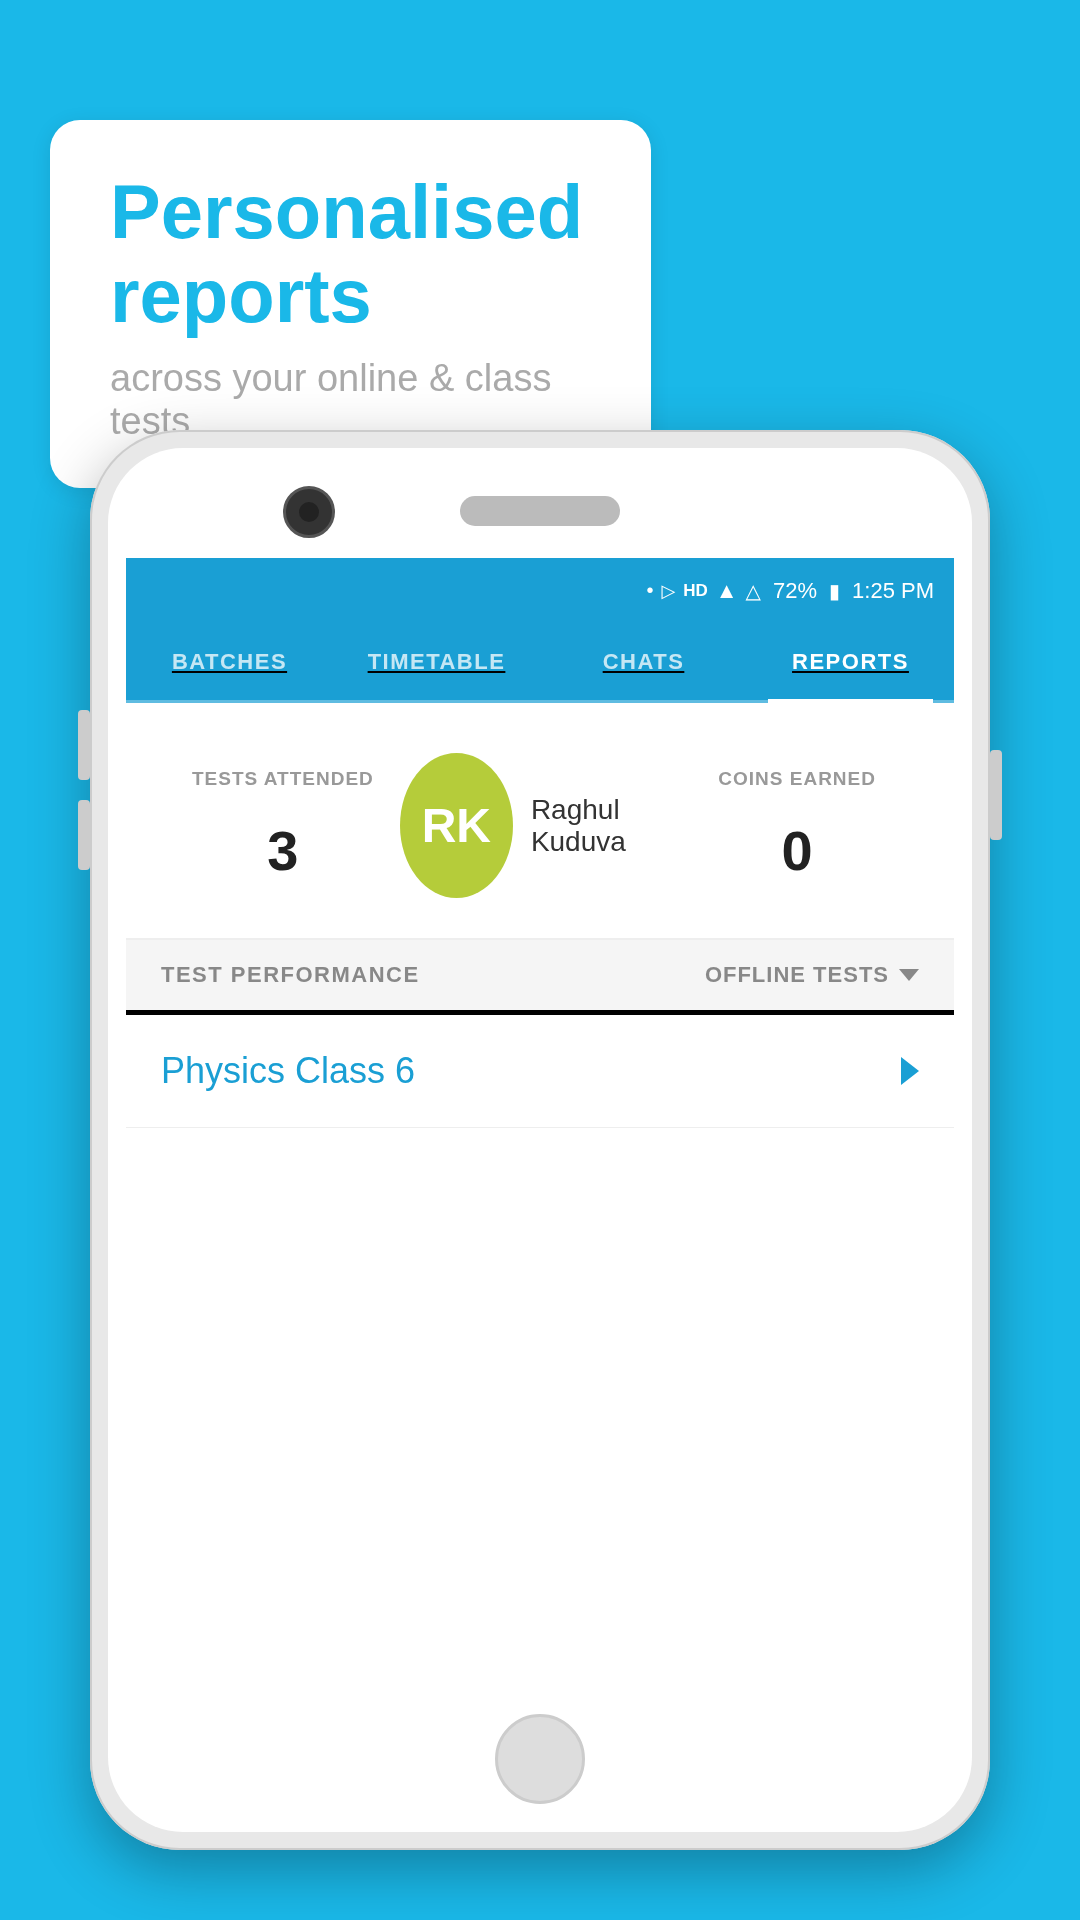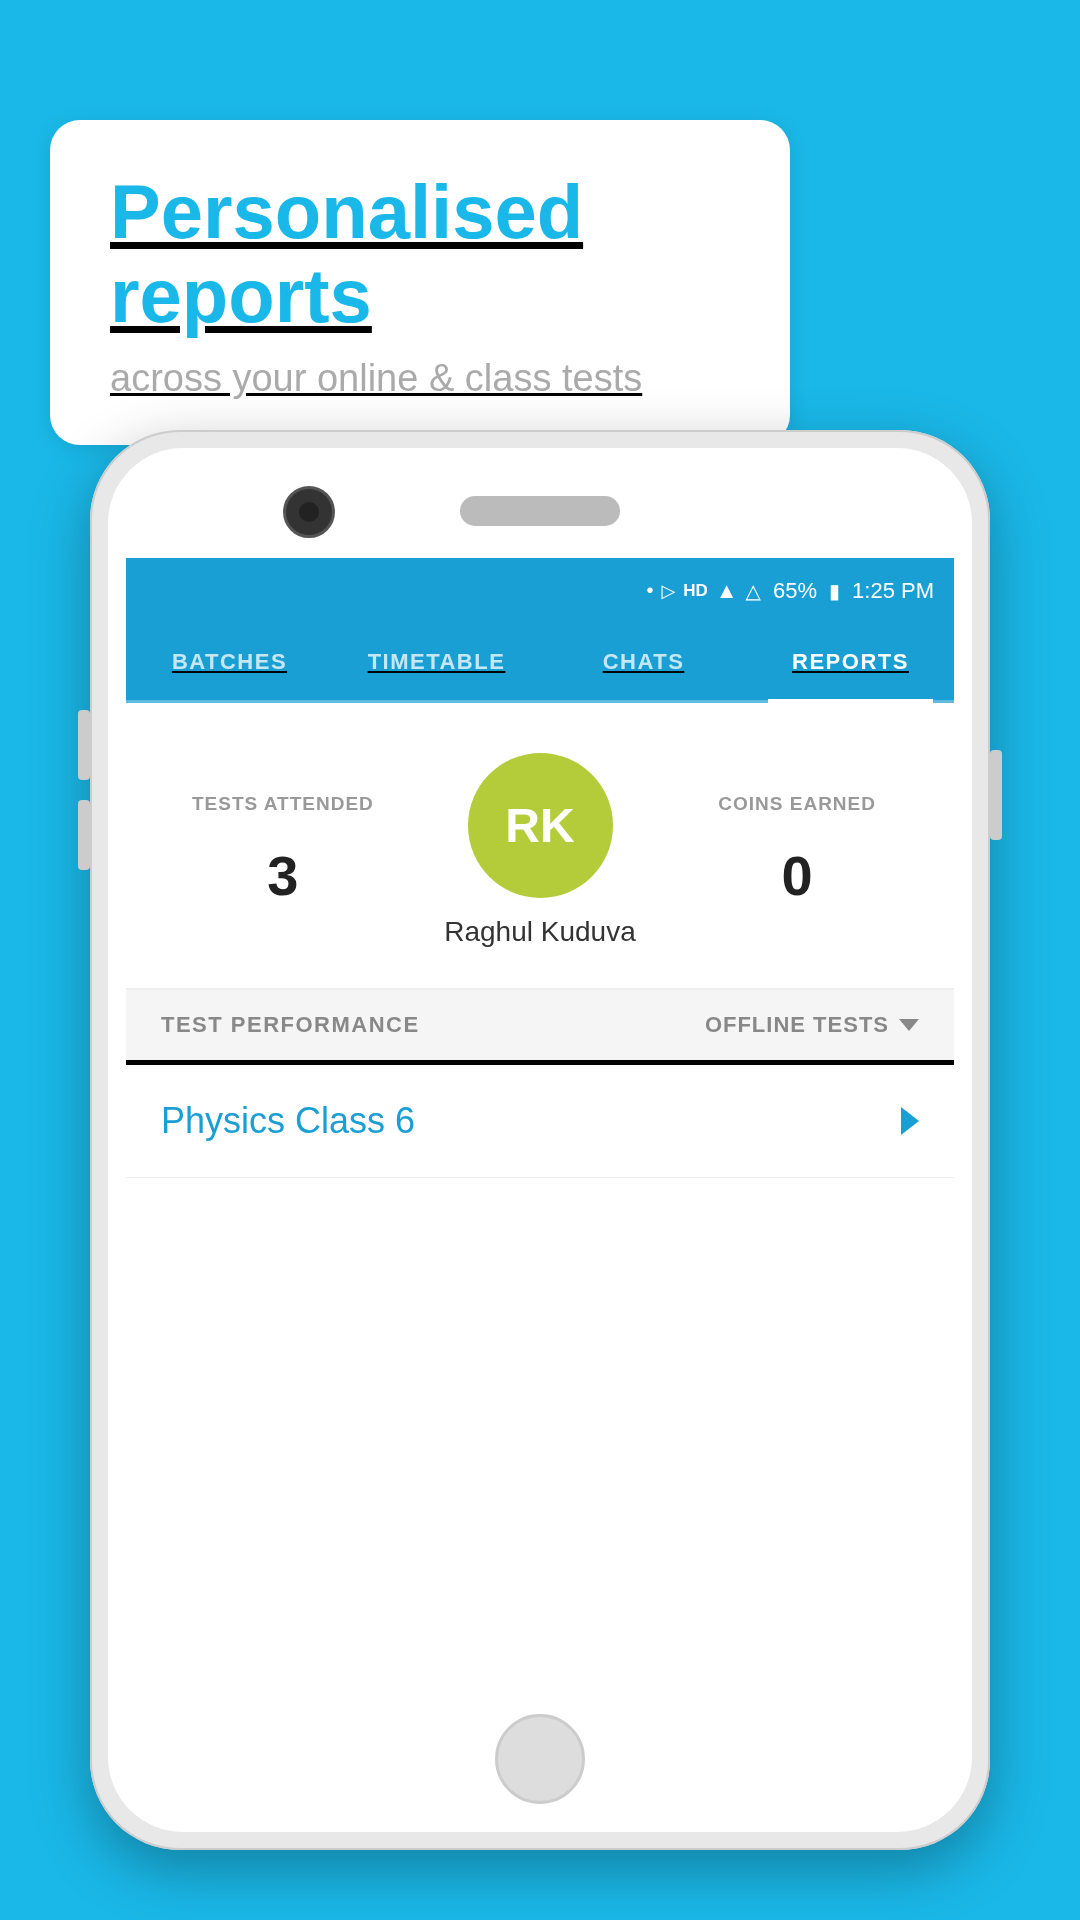--- a/index.html
+++ b/index.html
@@ -11,26 +11,25 @@
       font-family: 'Arial', sans-serif;
       overflow: hidden;
       position: relative;
     }
 
     
     .speech-bubble {
       position: absolute;
       top: 120px;
       left: 50px;
-      width: 740px;
+      width: 601px;
       background: white;
       border-radius: 30px;
       padding: 50px 60px 45px 60px;
       box-shadow: 0 4px 20px rgba(0,0,0,0.1);
-      text-decoration: underline;
     }
     .speech-bubble::after {
       content: '';
       position: absolute;
       bottom: -55px;
       left: 50%;
       transform: translateX(-50%);
       width: 0;
       height: 0;
       border-left: 40px solid transparent;
@@ -251,21 +250,20 @@
 
     .stat-value {
       font-size: 56px;
       font-weight: 700;
       color: #222;
     }
 
     .avatar-block {
       flex: 1.2;
       display: flex;
-      flex-direction: column;
       align-items: center;
       gap: 18px;
     }
 
     .avatar-circle {
       width: 145px;
       height: 145px;
       border-radius: 50%;
       background: #b5cc3a;
       display: flex;
@@ -397,21 +395,21 @@
             <span style="color:white;font-size:20px;">•</span>
 
             <span style="color:white;font-size:18px;">▷</span>
 
             <span style="color:white;font-size:17px;font-weight:bold;">HD</span>
 
             <span style="color:white;font-size:22px;">▲</span>
 
             <span style="color:white;font-size:20px;">△</span>
           </div>
-          <span class="status-text">65%</span>
+          <span class="status-text">72%</span>
 
           <span style="color:white;font-size:20px;">▮</span>
           <span class="status-text">1:25 PM</span>
         </div>
 
         <div class="nav-tabs">
           <div class="nav-tab">
             <span>BATCHES</span>
           </div>
           <div class="nav-tab">

